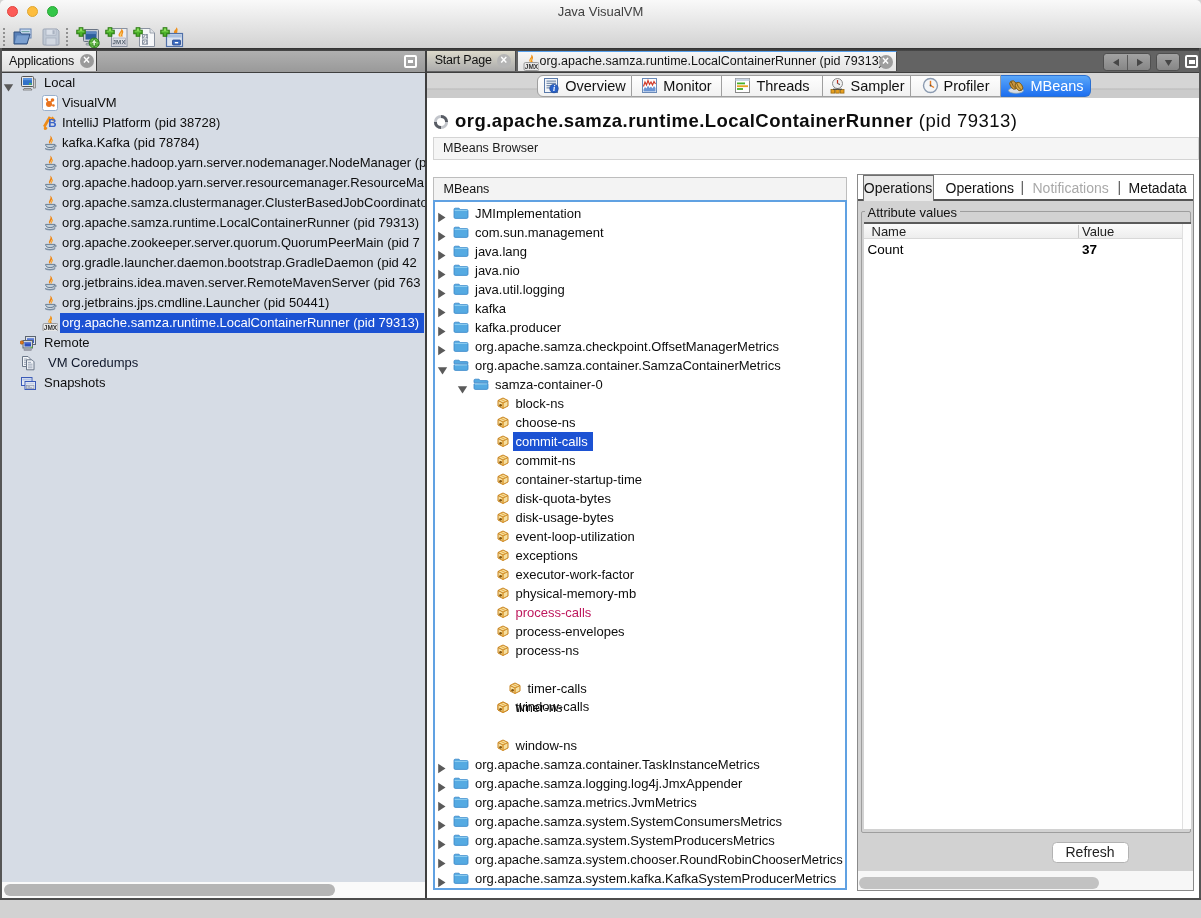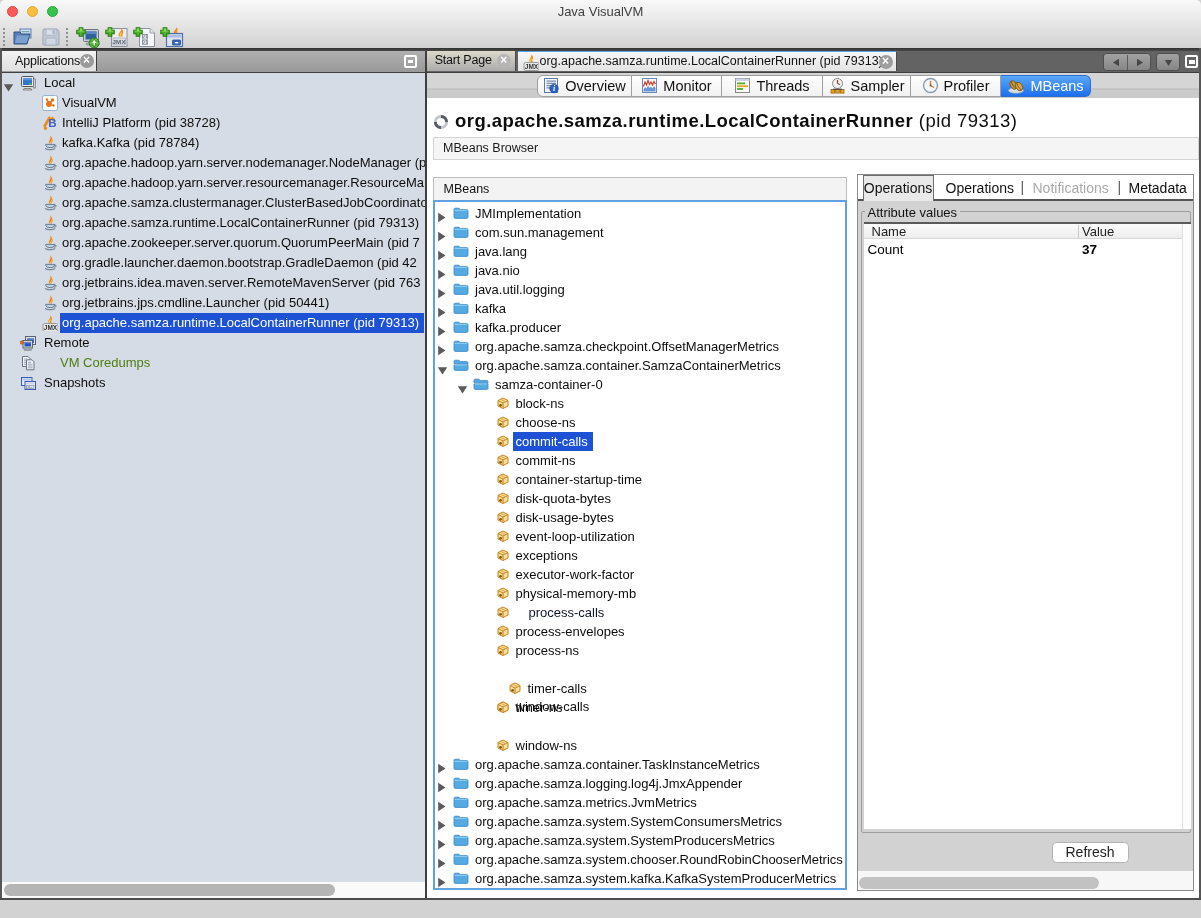--- a/index.html
+++ b/index.html
@@ -15,21 +15,21 @@
   #tl-g { left:47px; background:#33c648; border:1px solid #2ba637; }
   #toolbar { left:0; top:24px; width:1201px; height:24px; }
   .tbsep { position:absolute; top:4px; width:2px; height:18px;
     background-image:repeating-linear-gradient(#909090 0 2px, transparent 2px 4px); }
   #darkband { left:0; top:47.5px; width:1201px; height:3.5px; background:linear-gradient(#303030,#4a4a4a); }
   #tabrow { left:0; top:51px; width:1201px; height:21.5px; background:#636363; }
   #ltabs { position:absolute; left:0; top:0; width:425px; height:21.5px;
     background:linear-gradient(#b0b0b0,#999999); border-bottom:1.2px solid #3f3f3f; }
   #apptab { position:absolute; left:0; top:0; width:97px; height:20.3px;
     background:linear-gradient(#f2f2f2,#e0e0e0); border-right:1.5px solid #3c3c3c;
-    font-size:12.5px; letter-spacing:-0.2px; color:#111; line-height:20px; padding-left:15px; }
+    font-size:12.5px; letter-spacing:-0.2px; color:#111; line-height:20px; padding-left:9px; }
   #rtabs { position:absolute; left:425px; top:0; width:776px; height:21.5px;
     background:#636363; border-bottom:1.2px solid #3f3f3f; }
   #starttab { position:absolute; left:1.7px; top:0; width:89px; height:20.3px;
     background:linear-gradient(#dcd9cb,#ababab); border-right:1px solid #4a4a4a;
     font-size:12.5px; letter-spacing:-0.2px; color:#111; line-height:19px; padding-left:8px; }
   #doctab { position:absolute; left:92.5px; top:0; width:379.5px; height:20.3px;
     background:linear-gradient(#f7f7f7,#e3e3e3); border-right:1px solid #4a4a4a;
     border-top:1.6px solid #57a0ec; font-size:13px; color:#111; line-height:18px; }
   .closex { position:absolute; width:14px; height:14px; border-radius:50%;
     color:#fff; font-size:12px; line-height:13px; text-align:center; font-weight:bold; }
@@ -298,21 +298,21 @@
         </svg></span>
       <span style="position:absolute;left:44px;color:#0d0d0d;">Remote</span>
     </div>
     <div class="lrow" style="left:0;top:280px;width:425px;">
       <span style="position:absolute;left:20px;top:2px;"><svg width="17" height="16" viewBox="0 0 17 16" style="">
           <path d="M2.5 1.5 L8 1.5 L10 3.5 L10 11.5 L2.5 11.5 Z" fill="#f2f5f9" stroke="#6a7688" stroke-width="1"></path>
           <path d="M4 4 L7 4 M4 5.8 L8.5 5.8 M4 7.6 L8.5 7.6 M4 9.4 L8.5 9.4" stroke="#8894a8" stroke-width="0.8"></path>
           <path d="M6.5 4.8 L12 4.8 L14 6.8 L14 14.8 L6.5 14.8 Z" fill="#eef1f6" stroke="#6a7688" stroke-width="1"></path>
           <path d="M8 7.4 L11 7.4 M8 9.2 L12.5 9.2 M8 11 L12.5 11 M8 12.8 L12.5 12.8" stroke="#8894a8" stroke-width="0.8"></path>
         </svg></span>
-      <span style="position:absolute;left:60px;color:#4d7c0f;">VM Coredumps</span>
+      <span style="position:absolute;left:48px;color:#0f172a;">VM Coredumps</span>
     </div>
     <div class="lrow" style="left:0;top:300px;width:425px;">
       <span style="position:absolute;left:20px;top:2px;"><svg width="17" height="16" viewBox="0 0 17 16" style="">
           <rect x="1.5" y="2.5" width="10.5" height="8" fill="#e4eaf4" stroke="#3a5ab8" stroke-width="1"></rect>
           <rect x="2.5" y="3.5" width="8.5" height="2" fill="#b4c4e4"></rect>
           <rect x="5" y="6.5" width="10.5" height="8" fill="#f2f4f8" stroke="#3a5ab8" stroke-width="1"></rect>
           <rect x="6" y="7.5" width="8.5" height="2" fill="#c8d2e8"></rect>
           <rect x="6.5" y="10.5" width="7.5" height="3.2" fill="#dde2ea" stroke="#8a94a8" stroke-width="0.7"></rect>
           <path d="M7.5 11.6 L10 11.6 M7.5 12.8 L12 12.8" stroke="#8a94a8" stroke-width="0.7"></path>
         </svg></span>
@@ -623,21 +623,21 @@
             </svg></span>
           <span style="position:absolute;left:81px;color:#0d0d0d;">physical-memory-mb</span>
         </div>
         <div class="mrow" style="left:0;top:400.5px;width:410px;">
           <span style="position:absolute;left:61.5px;top:2.5px;"><svg width="14" height="14" viewBox="0 0 14 14" style="">
               <path d="M2 4.5 L7 2 L12 4.5 L12 10 L7 12.5 L2 10 Z" fill="#f6dfa0" stroke="#c8821c" stroke-width="1"></path>
               <path d="M2 4.5 L7 7 L12 4.5 M7 7 L7 12.5" stroke="#c8821c" stroke-width="1" fill="none"></path>
               <path d="M4.5 3.2 L9.5 5.7 M7 7 L7 12.5" stroke="#e8a83c" stroke-width="1" fill="none"></path>
               <circle cx="4.6" cy="9.3" r="1.4" fill="#8a5a10"></circle>
             </svg></span>
-          <span style="position:absolute;left:94px;color:#0f172a;">process-calls</span>
+          <span style="position:absolute;left:81px;color:#be185d;">process-calls</span>
         </div>
         <div class="mrow" style="left:0;top:419.5px;width:410px;">
           <span style="position:absolute;left:61.5px;top:2.5px;"><svg width="14" height="14" viewBox="0 0 14 14" style="">
               <path d="M2 4.5 L7 2 L12 4.5 L12 10 L7 12.5 L2 10 Z" fill="#f6dfa0" stroke="#c8821c" stroke-width="1"></path>
               <path d="M2 4.5 L7 7 L12 4.5 M7 7 L7 12.5" stroke="#c8821c" stroke-width="1" fill="none"></path>
               <path d="M4.5 3.2 L9.5 5.7 M7 7 L7 12.5" stroke="#e8a83c" stroke-width="1" fill="none"></path>
               <circle cx="4.6" cy="9.3" r="1.4" fill="#8a5a10"></circle>
             </svg></span>
           <span style="position:absolute;left:81px;color:#0d0d0d;">process-envelopes</span>
         </div>

